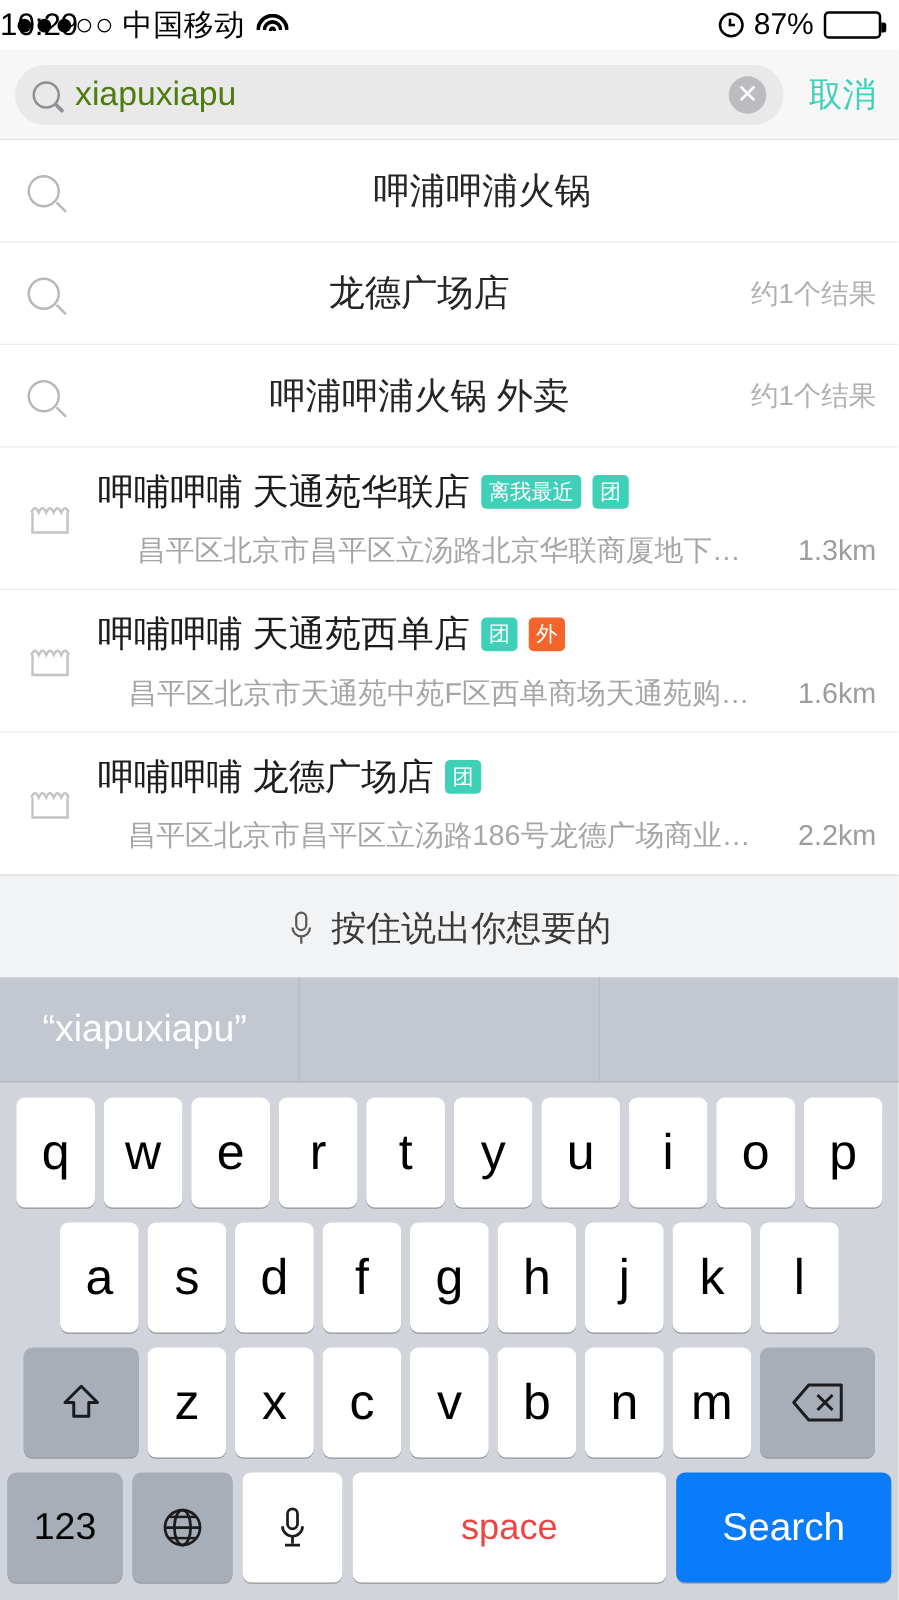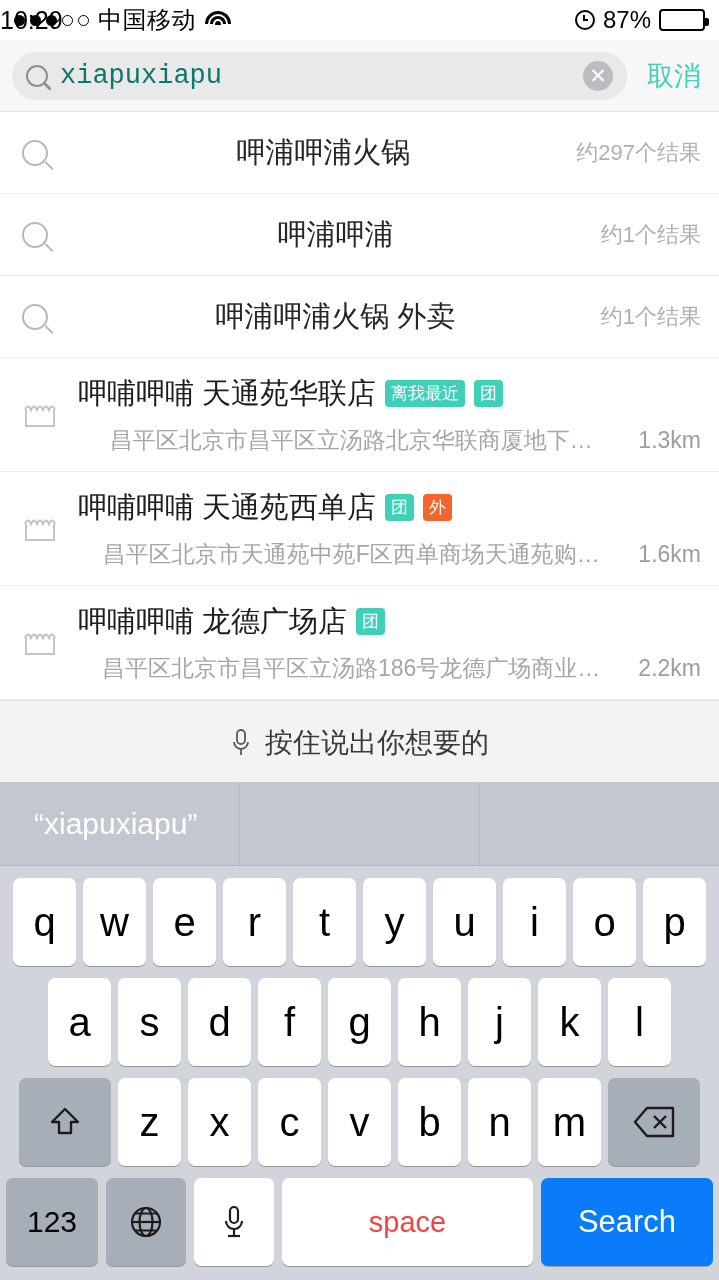--- a/index.html
+++ b/index.html
@@ -71,21 +71,21 @@
     display: flex; align-items: center; padding: 0 14px; gap: 12px;
   }
   .mag {
     width: 22px; height: 22px; border: 2.6px solid #8e8e93; border-radius: 50%;
     position: relative; flex: none;
   }
   .mag::after {
     content: ""; position: absolute; width: 2.6px; height: 9px; background: #8e8e93;
     right: -3px; bottom: -6px; transform: rotate(-45deg); border-radius: 2px;
   }
-  .search-value { flex: 1; font-size: 27px; color: #0f766e; font-family: Liberation Mono, monospace; }
+  .search-value { flex: 1; font-size: 27px; color: #4d7c0f; }
   .clear-btn {
     width: 30px; height: 30px; border-radius: 50%; background: #bcbcc0;
     display: flex; align-items: center; justify-content: center; flex: none;
     color: #fff; font-size: 21px; line-height: 1; font-weight: 300;
   }
   .cancel-btn {
     font-size: 27px; padding: 0 6px 0 20px; white-space: nowrap;
   }
 
   
@@ -222,26 +222,25 @@
       <span class="clear-btn">✕</span>
     </div>
     <span class="cancel-btn" style="color:#3fd0b8">取消</span>
   </div>
 
   <div class="results">
 
     <div class="row query">
       <span class="row-mag"></span>
       <span class="q-text">呷浦呷浦火锅</span>
-      <span class="q-count">约297个结果</span>
     </div>
 
     <div class="row query">
       <span class="row-mag"></span>
-      <span class="q-text">呷浦呷浦</span>
+      <span class="q-text">龙德广场店</span>
       <span class="q-count">约1个结果</span>
     </div>
 
     <div class="row query">
       <span class="row-mag"></span>
       <span class="q-text">呷浦呷浦火锅 外卖</span>
       <span class="q-count">约1个结果</span>
     </div>
 
     <div class="row poi">

